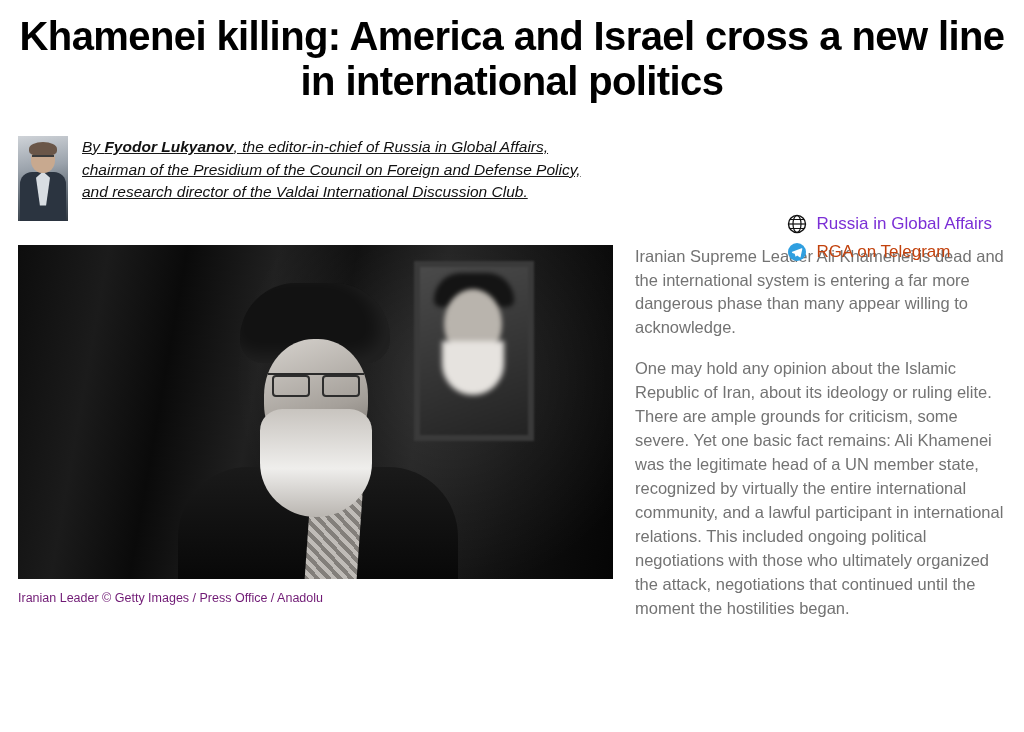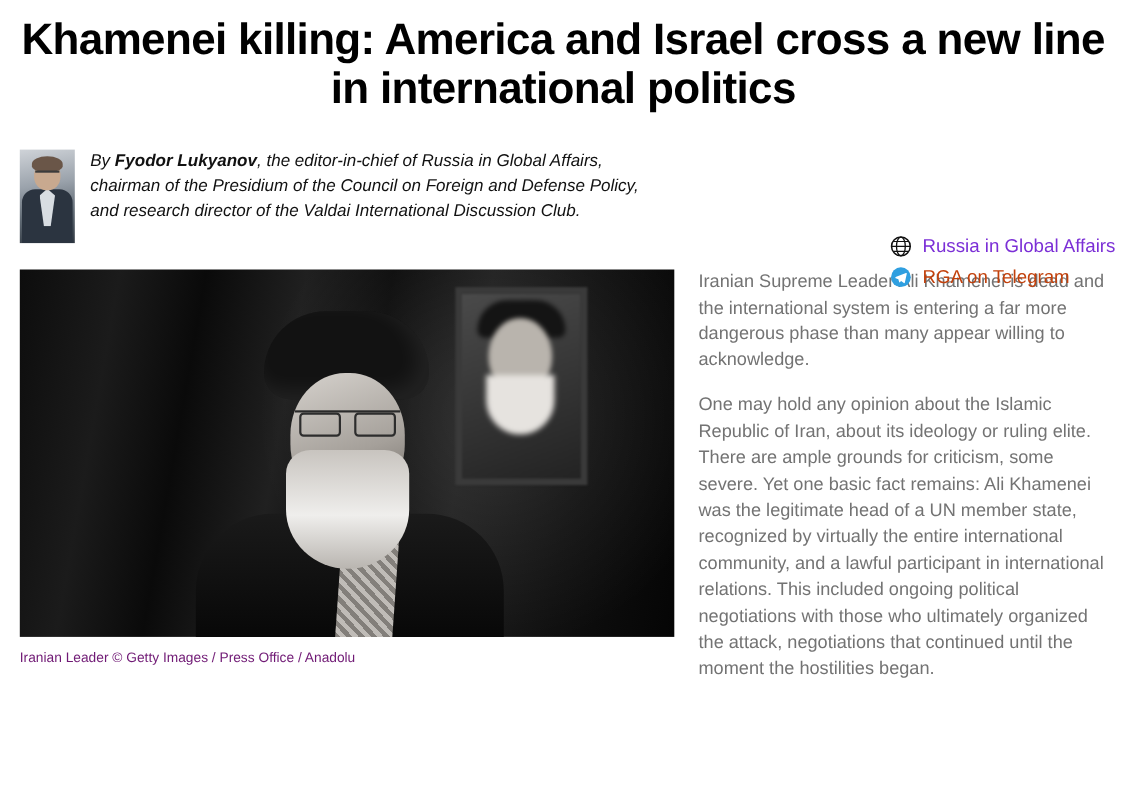--- a/index.html
+++ b/index.html
@@ -35,20 +35,21 @@
     font-size: 22px;
     line-height: 1.3;
     color: #595959;
     font-weight: normal;
     margin: 22px 0 0 0;
   }
   .byline-row {
     display: flex;
     align-items: flex-start;
     margin-top: 32px;
+    text-decoration: underline;
   }
   .author-photo {
     width: 50px;
     height: 85px;
     flex: 0 0 50px;
     margin-right: 14px;
     background: linear-gradient(170deg, #cfd3d8 0%, #9aa2ab 38%, #5d6771 70%, #2f3740 100%);
     position: relative;
     overflow: hidden;
   }
@@ -99,21 +100,21 @@
   .byline-text {
     font-size: 15.5px;
     line-height: 1.48;
     font-style: italic;
     color: #111111;
     max-width: 520px;
   }
   .byline-text b { font-style: italic; font-weight: bold; }
   .links {
     position: absolute;
-    right: 10px;
+    right: 32px;
     top: 213px;
     text-align: right;
   }
   .link-row {
     display: flex;
     align-items: center;
     margin-bottom: 7px;
     font-size: 17px;
   }
   .link-row .ico {

